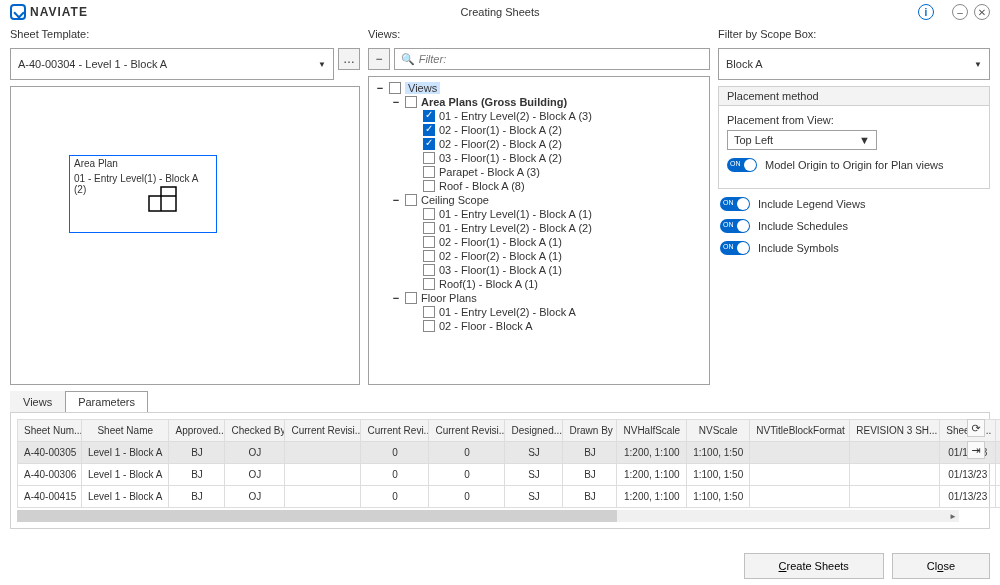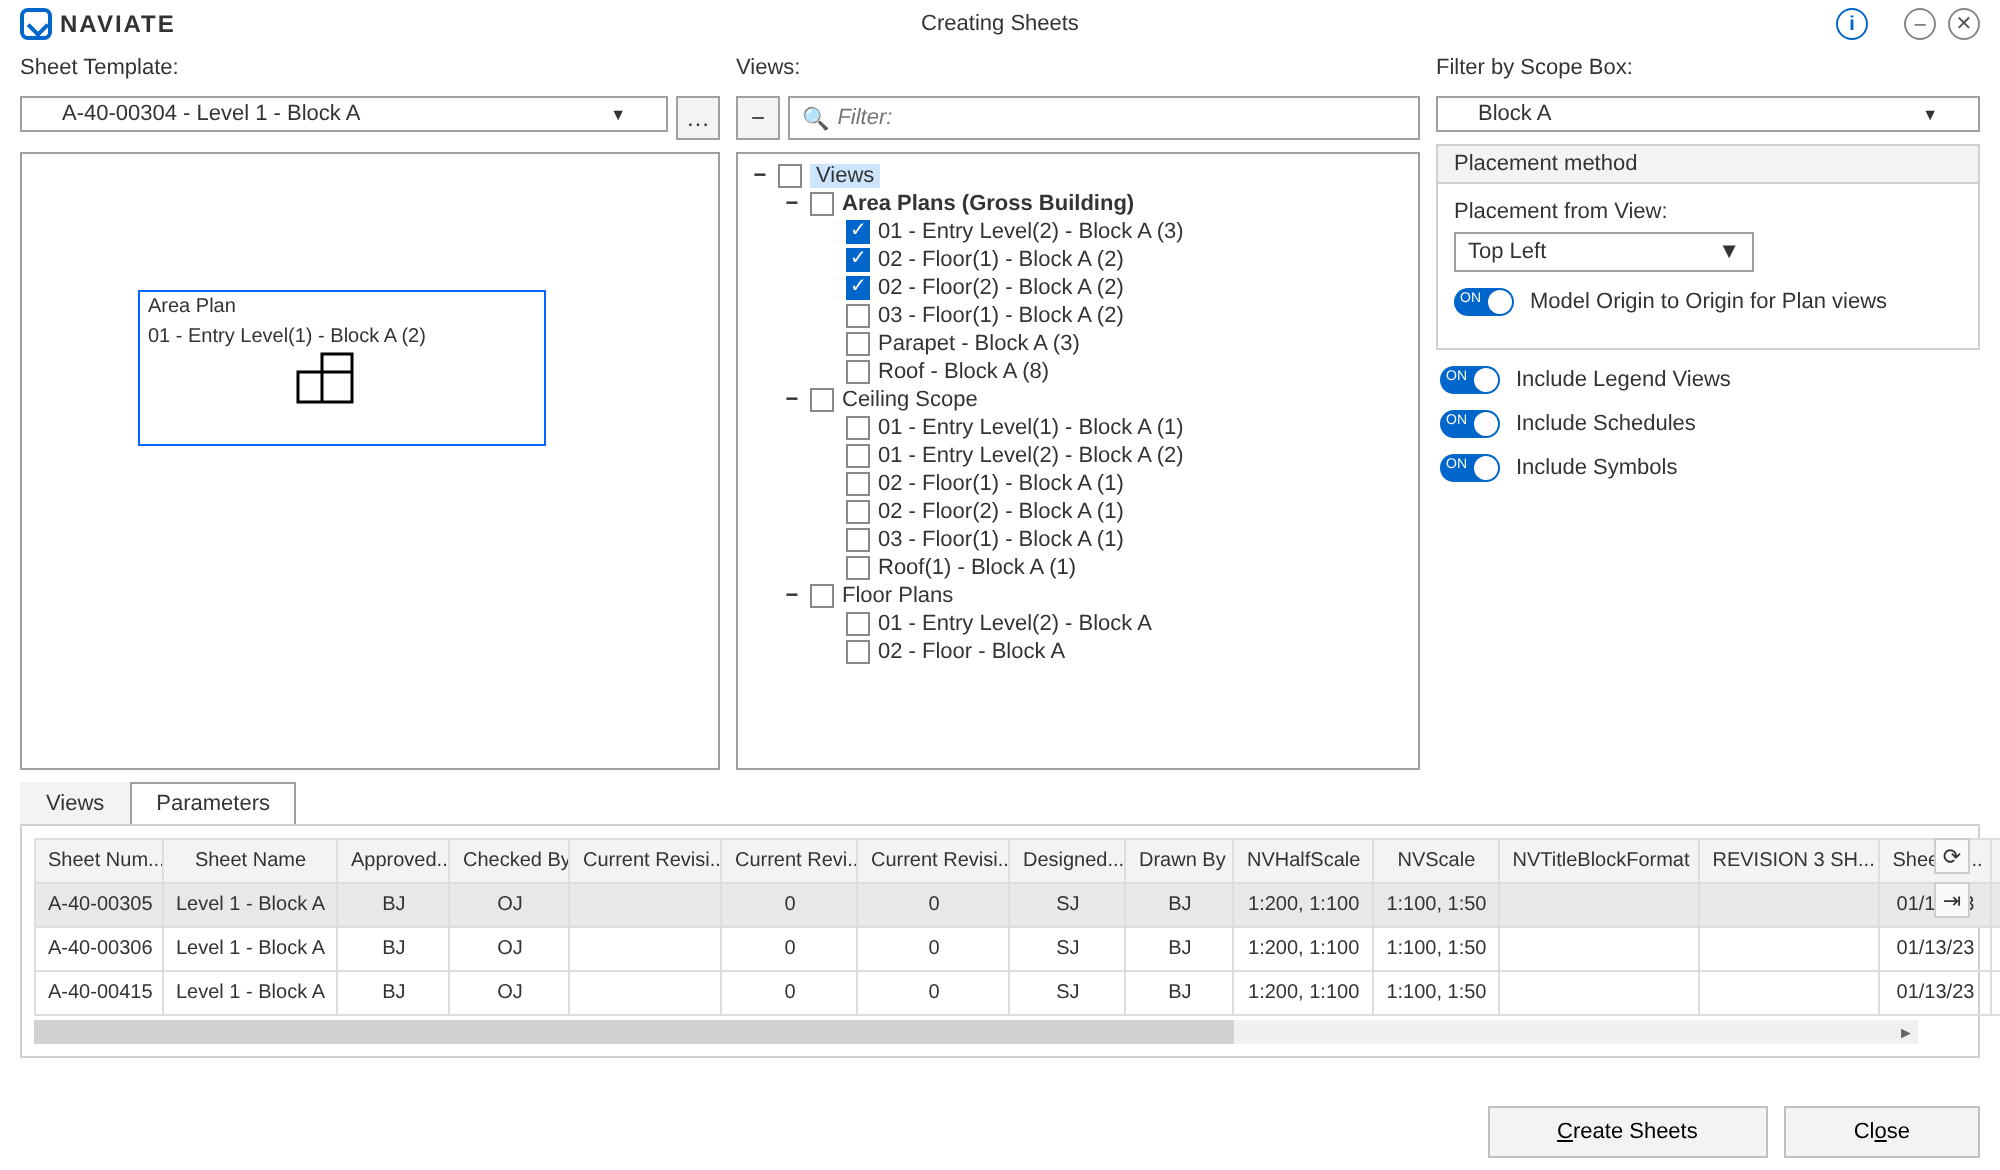--- a/index.html
+++ b/index.html
@@ -11,25 +11,25 @@
 .title { position: absolute; left: 50%; transform: translateX(-50%); font-size: 11px; }
 .winbtns { margin-left: auto; display: flex; gap: 6px; align-items: center; }
 .winbtn { width: 16px; height: 16px; border: 1px solid #888; border-radius: 50%; display: flex; align-items: center; justify-content: center; font-size: 10px; cursor: pointer; color: #555; }
 .info-icon { width: 16px; height: 16px; border: 1px solid #0066cc; border-radius: 50%; display: flex; align-items: center; justify-content: center; color: #0066cc; font-weight: bold; font-size: 10px; margin-right: 12px; cursor: pointer; }
 .columns { display: flex; padding: 4px 10px; gap: 8px; height: 365px; }
 .col-left { width: 350px; display: flex; flex-direction: column; }
 .col-mid { width: 342px; display: flex; flex-direction: column; }
 .col-right { flex: 1; display: flex; flex-direction: column; }
 .section-label { font-size: 11px; margin-bottom: 4px; height: 16px; }
 .select-row { display: flex; gap: 4px; margin-bottom: 6px; }
-.select-box { flex: 1; border: 1px solid #a0a0a0; padding: 3px 20px; display: flex; justify-content: space-between; align-items: center; cursor: pointer; background: #fff; height: 18px; font-size: 11px; }
+.select-box { flex: 1; border: 1px solid #a0a0a0; padding: 3px 7px; display: flex; justify-content: space-between; align-items: center; cursor: pointer; background: #fff; height: 32px; font-size: 11px; }
 .select-box .caret { font-size: 8px; }
 .sq-btn { width: 22px; height: 22px; border: 1px solid #a0a0a0; background: #f3f3f3; display: flex; align-items: center; justify-content: center; cursor: pointer; font-size: 12px; }
 .preview { flex: 1; border: 1px solid #a0a0a0; position: relative; background: #fff; }
-.preview-inner { position: absolute; top: 68px; left: 58px; width: 204px; height: 78px; border: 1.5px solid #0066ff; }
+.preview-inner { position: absolute; top: 68px; left: 58px; width: 148px; height: 78px; border: 1.5px solid #0066ff; }
 .preview-inner .l1 { font-size: 10px; padding: 2px 4px; }
 .shape { position: absolute; top: 30px; left: 78px; }
 .filter-row { display: flex; gap: 4px; margin-bottom: 6px; }
 .filter-box { flex: 1; border: 1px solid #a0a0a0; padding: 3px 6px; display: flex; align-items: center; gap: 4px; height: 22px; }
 .filter-box input { border: none; outline: none; width: 100%; font-size: 11px; font-style: italic; color: #888; }
 .search-icon { color: #888; font-size: 11px; }
 .tree { flex: 1; border: 1px solid #a0a0a0; overflow-y: auto; padding: 4px; position: relative; }
 .tree-item { display: flex; align-items: center; gap: 4px; padding: 1px 0; white-space: nowrap; }
 .tree-item.sel > .lbl { background: #cde4ff; padding: 0 3px; }
 .d0 { padding-left: 2px; }

